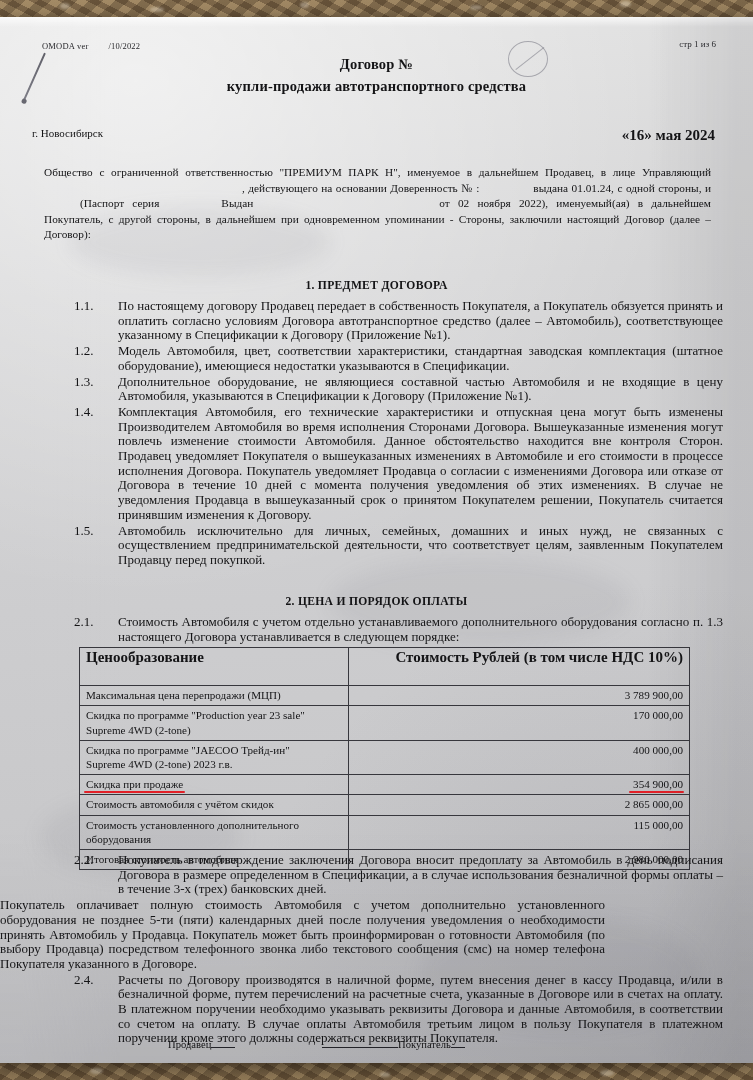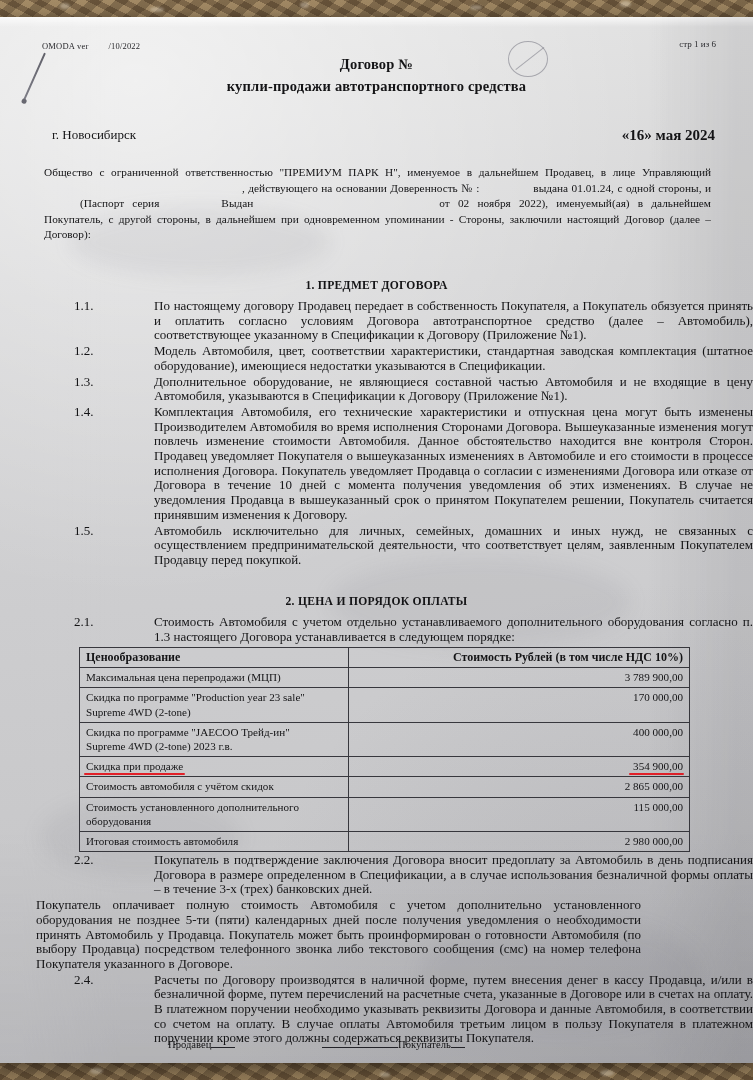--- a/index.html
+++ b/index.html
@@ -150,22 +150,22 @@
     text-align: center;
     font-weight: bold;
     font-size: 14.5px;
     line-height: 22px;
     letter-spacing: .2px;
   }
   .doc-title .l2 { display: block; }
 
   .city {
     position: absolute;
-    left: 52px; top: 110px;
-    font-size: 13px;
+    left: 32px; top: 110px;
+    font-size: 11px;
   }
   .date {
     position: absolute;
     right: 38px; top: 110px;
     font-size: 15px;
     font-weight: bold;
   }
 
   .preamble {
     position: absolute;
@@ -204,43 +204,42 @@
     flex: 0 0 44px;
     padding-left: 74px;
     box-sizing: content-box;
     width: 30px;
     text-align: left;
   }
   .clause .body {
     width: 605px;
     text-align: justify;
     padding-right: 0;
-    margin-left: 36px;
   }
 
   
   #price-table {
     position: absolute;
     left: 79px; top: 630px;
     width: 611px;
     border-collapse: collapse;
     font-size: 11.1px;
   }
   #price-table th, #price-table td {
     border: 1px solid #3a3a40;
     padding: 2px 6px 3px 6px;
     vertical-align: top;
     line-height: 14.2px;
   }
   #price-table th {
     font-weight: bold;
     text-align: left;
-    font-size: 12px;
+    font-size: 15px;
     padding-top: 2px;
-    padding-bottom: 3px;
+    padding-bottom: 21px;
   }
   #price-table .col-label { width: 266px; }
   #price-table .col-value { width: 345px; text-align: right; }
   #price-table td.val { text-align: right; white-space: nowrap; margin-left: 29px; }
   .just { text-align: justify; }
   .hl { position: relative; display: inline-block; }
   .hl::after {
     content: "";
     position: absolute;
     left: -2px; right: -2px; bottom: -2px;

